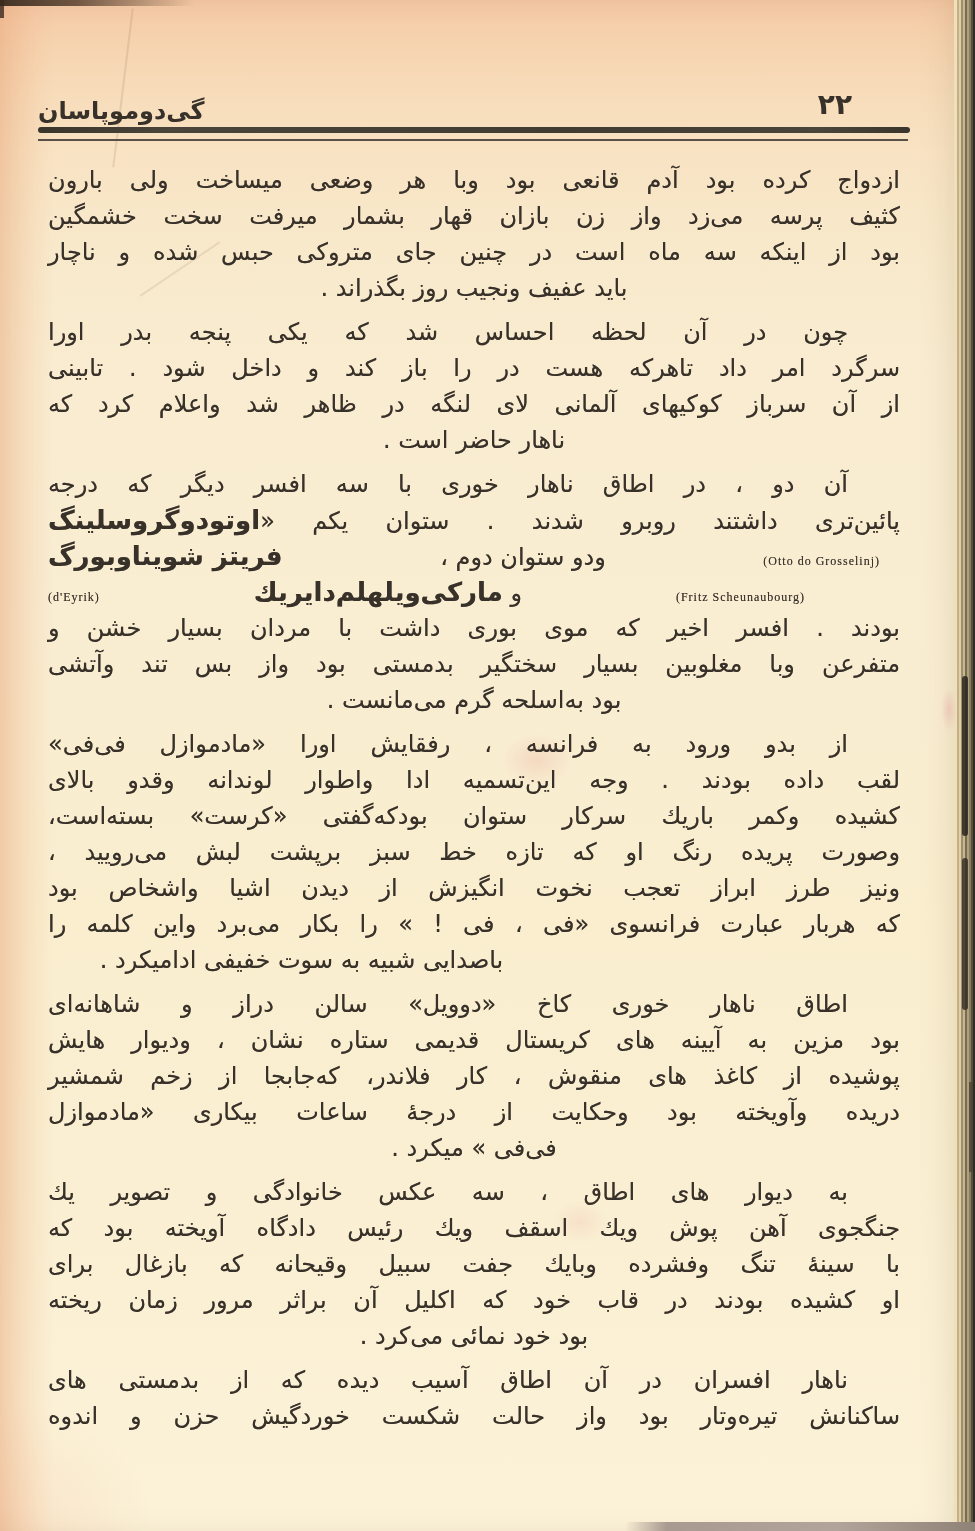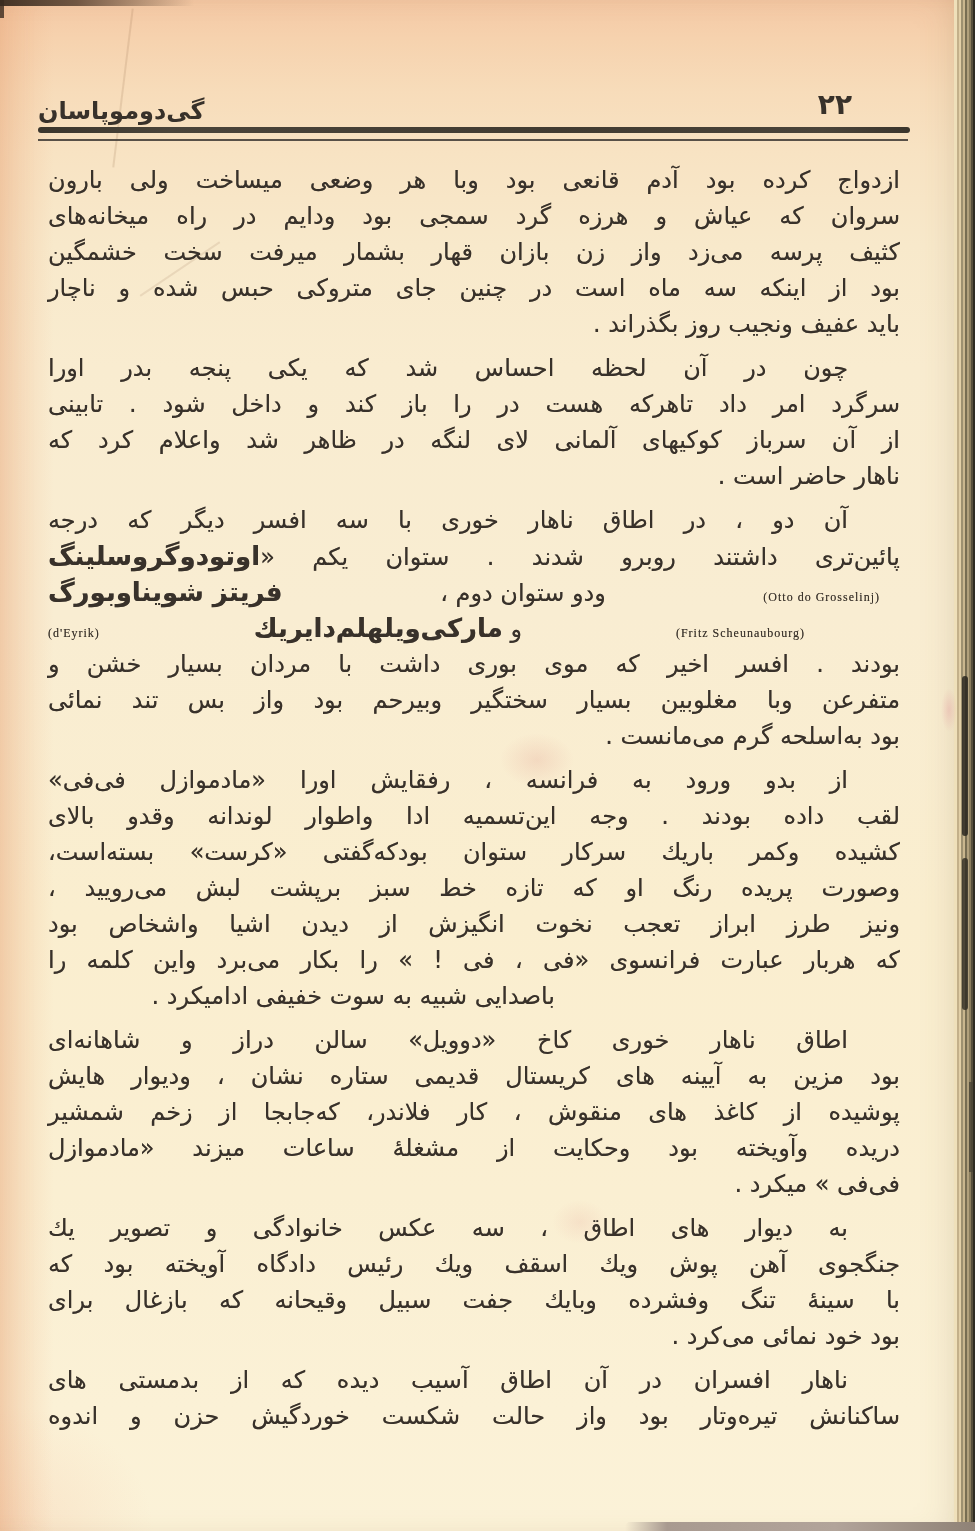--- a/index.html
+++ b/index.html
@@ -65,21 +65,21 @@
   
   .content{
     position:absolute;top:154px;right:67px;left:40px;
     direction:rtl;
     font-size:24px;
     text-shadow:0 0 .5px rgba(56,48,40,.55);
   }
   .para{margin:8px;}
   .line{height:36px;line-height:36px;white-space:nowrap;}
   .line.j{text-align:justify;text-align-last:justify;}
-  .line.e{text-align:right;}
+  .line.e{text-align:center;}
   .line.s{display:flex;justify-content:space-between;align-items:baseline;}
   .line.ind{padding-right:52px;}
   .seg-b{font-weight:bold;font-size:26px;text-align:center;}
   .seg-lat{
     font-family:"Liberation Serif", serif;
     font-size:12px;letter-spacing:1px;
     direction:ltr;unicode-bidi:isolate;
   }
 </style>
 </head>
@@ -101,21 +101,20 @@
   <div class="smudge3"></div>
 
   <div class="head-num">۲۲</div>
   <div class="head-title">گی‌دوموپاسان</div>
   <div class="rule-thick"></div>
   <div class="rule-thin"></div>
 
   <div class="content" lang="fa" id="body-text">
       <div class="para">
         <div class="line j"><span class="chunk"><span>ازدواج کرده بود آدم قانعی بود وبا هر وضعی میساخت ولی بارون</span></span></div>
-        <div class="line j"><span class="chunk"><span>سروان که عیاش و هرزه گرد سمجی بود ودایم در راه میخانه‌های</span></span></div>
         <div class="line j"><span class="chunk"><span>کثیف پرسه می‌زد واز زن بازان قهار بشمار میرفت سخت خشمگین</span></span></div>
         <div class="line j"><span class="chunk"><span>بود از اینکه سه ماه است در چنین جای متروکی حبس شده و ناچار</span></span></div>
         <div class="line e"><span class="chunk"><span>باید عفیف ونجیب روز بگذراند .</span></span></div>
       </div>
       <div class="para">
         <div class="line j ind"><span class="chunk"><span>چون در آن لحظه احساس شد که یکی پنجه بدر اورا</span></span></div>
         <div class="line j"><span class="chunk"><span>سرگرد امر داد تاهرکه هست در را باز کند و داخل شود . تابینی</span></span></div>
         <div class="line j"><span class="chunk"><span>از آن سرباز کوکیهای آلمانی لای لنگه در ظاهر شد واعلام کرد که</span></span></div>
         <div class="line e"><span class="chunk"><span>ناهار حاضر است .</span></span></div>
       </div>
@@ -126,43 +125,44 @@
           <span class="chunk"><span class="seg-lat" dir="ltr">(Otto do Grosselinj)</span></span>
           <span class="chunk"><span>ودو ستوان دوم ،</span></span>
           <span class="chunk"><span class="seg-b ">فریتز شویناوبورگ</span></span>
         </div>
         <div class="line s" style="padding-right: 95px;">
           <span class="chunk"><span class="seg-lat" dir="ltr">(Fritz Scheunaubourg)</span></span>
           <span class="chunk"><span>و </span><span class="seg-b ">مارکی‌ویلهلم‌دایریك</span></span>
           <span class="chunk"><span class="seg-lat" dir="ltr">(d'Eyrik)</span></span>
         </div>
         <div class="line j"><span class="chunk"><span>بودند . افسر اخیر که موی بوری داشت با مردان بسیار خشن و</span></span></div>
-        <div class="line j"><span class="chunk"><span>متفرعن وبا مغلوبین بسیار سختگیر وبیرحم بود واز بس تند نمائی</span></span></div>
+        <div class="line j"><span class="chunk"><span>متفرعن وبا مغلوبین بسیار سختگیر بدمستی بود واز بس تند وآتشی</span></span></div>
         <div class="line e"><span class="chunk"><span>بود به‌اسلحه گرم می‌مانست .</span></span></div>
       </div>
       <div class="para">
         <div class="line j ind"><span class="chunk"><span>از بدو ورود به فرانسه ، رفقایش اورا «مادموازل فی‌فی»</span></span></div>
         <div class="line j"><span class="chunk"><span>لقب داده بودند . وجه این‌تسمیه ادا واطوار لوندانه وقدو بالای</span></span></div>
         <div class="line j"><span class="chunk"><span>کشیده وکمر باریك سرکار ستوان بودکه‌گفتی «کرست» بسته‌است،</span></span></div>
         <div class="line j"><span class="chunk"><span>وصورت پریده رنگ او که تازه خط سبز برپشت لبش می‌رویید ،</span></span></div>
         <div class="line j"><span class="chunk"><span>ونیز طرز ابراز تعجب نخوت انگیزش از دیدن اشیا واشخاص بود</span></span></div>
         <div class="line j"><span class="chunk"><span>که هربار عبارت فرانسوی «فی ، فی ! » را بکار می‌برد واین کلمه را</span></span></div>
         <div class="line e" style="padding-right: 345px;"><span class="chunk"><span>باصدایی شبیه به سوت خفیفی ادامیکرد .</span></span></div>
       </div>
       <div class="para">
         <div class="line j ind"><span class="chunk"><span>اطاق ناهار خوری کاخ «دوویل» سالن دراز و شاهانه‌ای</span></span></div>
         <div class="line j"><span class="chunk"><span>بود مزین به آیینه های کریستال قدیمی ستاره نشان ، ودیوار هایش</span></span></div>
         <div class="line j"><span class="chunk"><span>پوشیده از کاغذ های منقوش ، کار فلاندر، که‌جابجا از زخم شمشیر</span></span></div>
-        <div class="line j"><span class="chunk"><span>دریده وآویخته بود وحکایت از مشغلهٔ ساعات میزند «مادموازل</span></span></div>
+        <div class="line j"><span class="chunk"><span>دریده وآویخته بود وحکایت از درجهٔ ساعات بیکاری «مادموازل</span></span></div>
         <div class="line e"><span class="chunk"><span>فی‌فی » میکرد .</span></span></div>
       </div>
       <div class="para">
         <div class="line j ind"><span class="chunk"><span>به دیوار های اطاق ، سه عکس خانوادگی و تصویر یك</span></span></div>
         <div class="line j"><span class="chunk"><span>جنگجوی آهن پوش ویك اسقف ویك رئیس دادگاه آویخته بود که</span></span></div>
         <div class="line j"><span class="chunk"><span>با سینهٔ تنگ وفشرده وبایك جفت سبیل وقیحانه که بازغال برای</span></span></div>
+        <div class="line j"><span class="chunk"><span>او کشیده بودند در قاب خود که اکلیل آن براثر مرور زمان ریخته</span></span></div>
         <div class="line e"><span class="chunk"><span>بود خود نمائی می‌کرد .</span></span></div>
       </div>
       <div class="para">
         <div class="line j ind"><span class="chunk"><span>ناهار افسران در آن اطاق آسیب دیده که از بدمستی های</span></span></div>
         <div class="line j"><span class="chunk"><span>ساکنانش تیره‌وتار بود واز حالت شکست خوردگیش حزن و اندوه</span></span></div>
       </div>
     </div>
 </div>
 
 </body></html>

